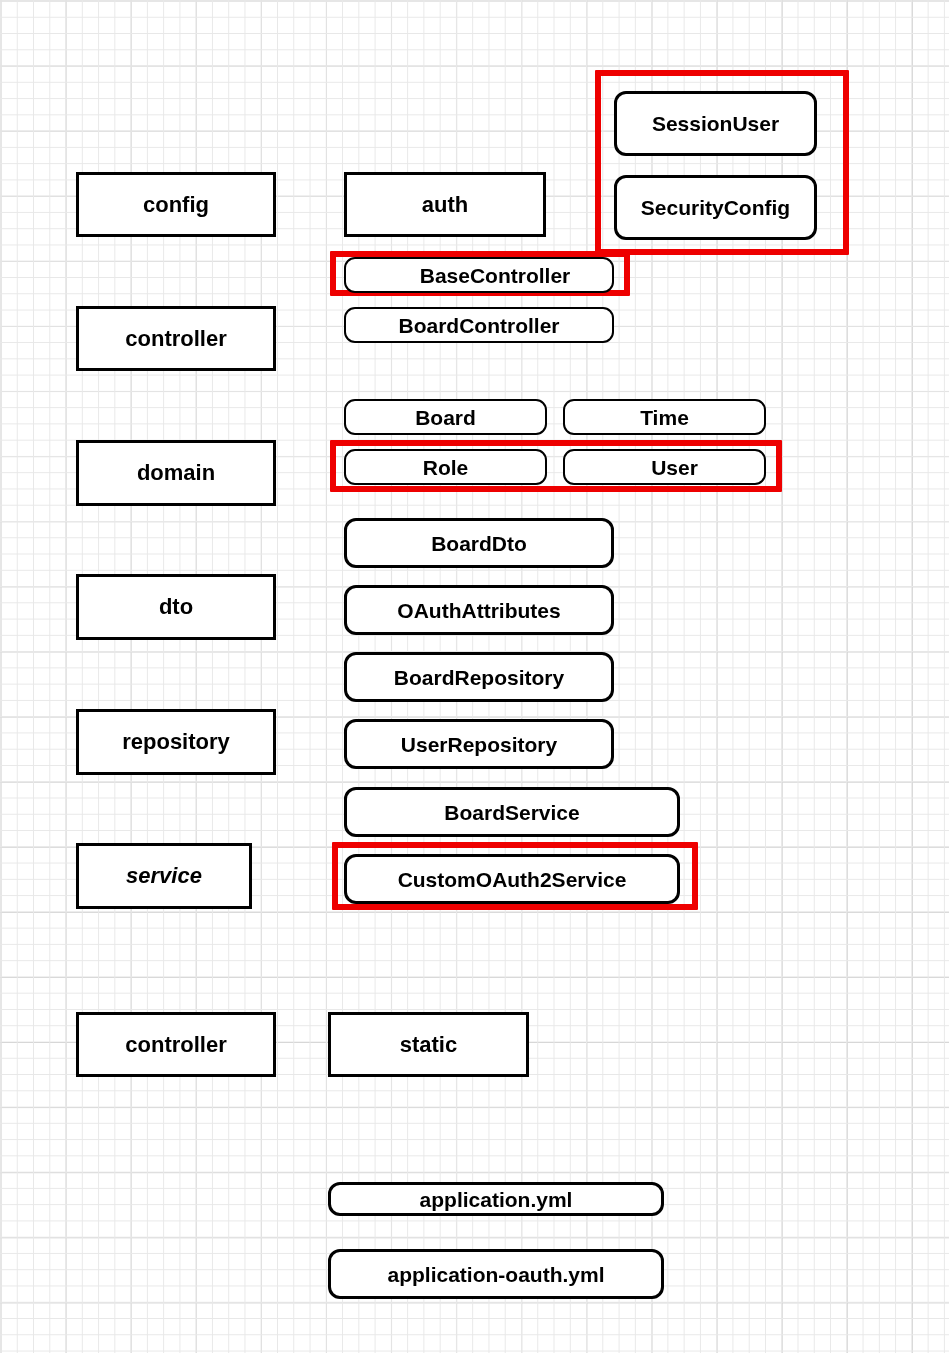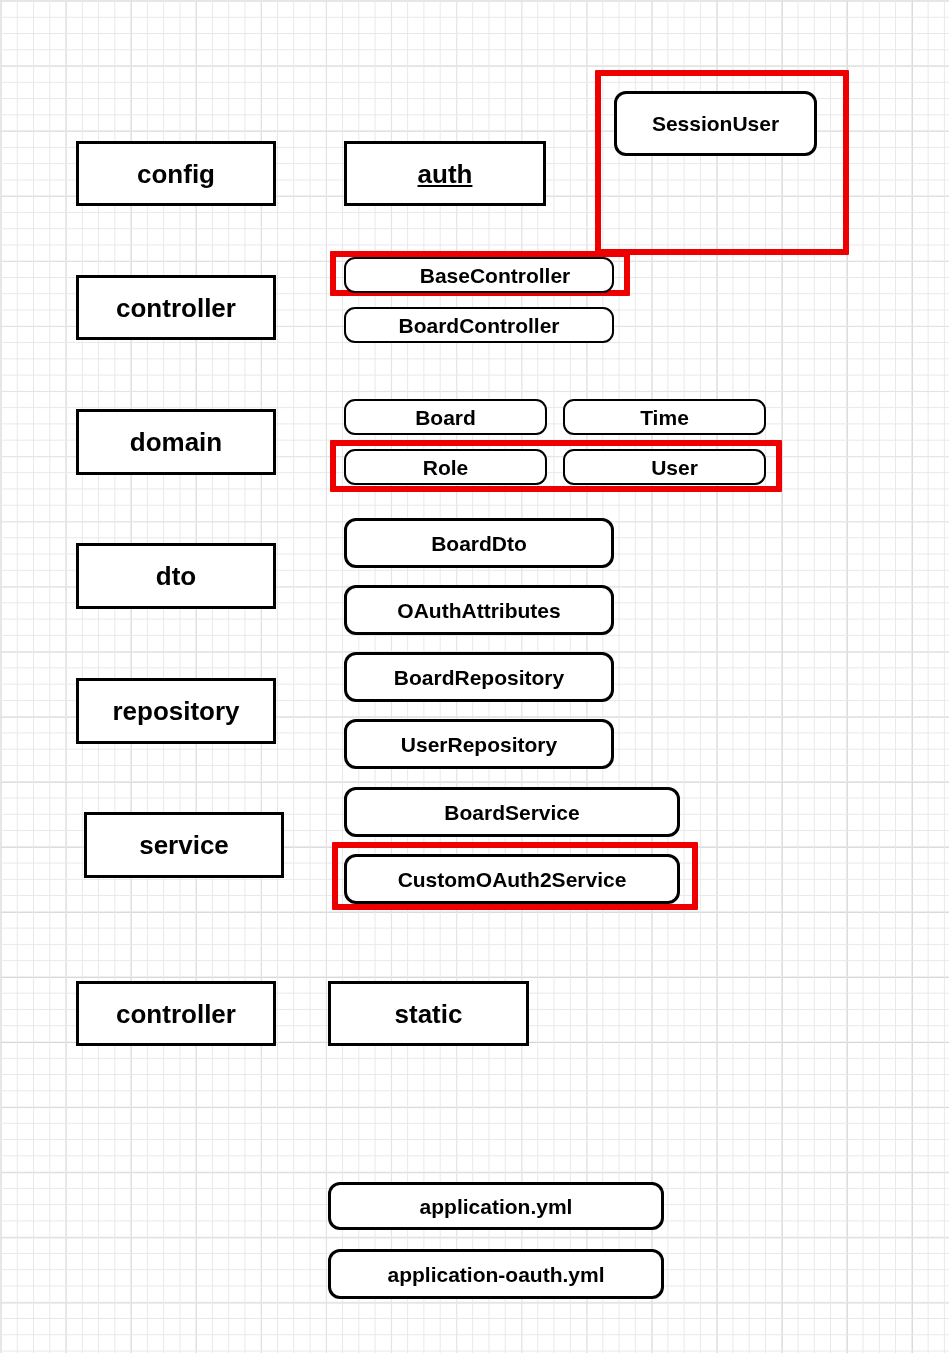--- a/index.html
+++ b/index.html
@@ -35,21 +35,22 @@
     align-items: center;
     justify-content: center;
     color: #000000;
     font-weight: bold;
     line-height: 1;
     text-align: center;
     z-index: 3;
   }
   .pkg {
     border-radius: 0;
-    font-size: 26px;
+    font-size: 22px;
+    margin-top: 31px;
   }
   .leaf {
     border-radius: 11px;
     font-size: 21px;
     border-width: 2px;
   }
   .leaf.tall {
     border-radius: 12px;
     border-width: 3px;
     text-align: center;
@@ -69,32 +70,33 @@
 <div id="canvas">
     <div class="hl" style="left: 595px; top: 70px; width: 254px; height: 185px;"></div>
     <div class="hl" style="left: 330px; top: 251px; width: 300px; height: 45px;"></div>
     <div class="hl" style="left: 330px; top: 440px; width: 452px; height: 52px;"></div>
     <div class="hl" style="left: 332px; top: 842px; width: 366px; height: 68px;"></div>
     <div class="node pkg" style="left: 76px; top: 141px; width: 200px; height: 65px;">config</div>
     <div class="node pkg" style="left: 76px; top: 275px; width: 200px; height: 65px;">controller</div>
     <div class="node pkg" style="left: 76px; top: 409px; width: 200px; height: 66px;">domain</div>
     <div class="node pkg" style="left: 76px; top: 543px; width: 200px; height: 66px;">dto</div>
     <div class="node pkg" style="left: 76px; top: 678px; width: 200px; height: 66px;">repository</div>
-    <div class="node pkg" style="left: 84px; top: 812px; width: 200px; height: 66px;">service</div>
+    <div class="node pkg" style="left: 76px; top: 812px; width: 176px; height: 66px; font-style: italic;">service</div>
     <div class="node pkg" style="left: 76px; top: 981px; width: 200px; height: 65px;">controller</div>
-    <div class="node pkg" style="left: 344px; top: 141px; width: 202px; height: 65px; text-decoration: underline;">auth</div>
+    <div class="node pkg" style="left: 344px; top: 141px; width: 202px; height: 65px;">auth</div>
     <div class="node pkg" style="left: 328px; top: 981px; width: 201px; height: 65px;">static</div>
     <div class="node leaf tall" style="left: 614px; top: 91px; width: 203px; height: 65px;">SessionUser</div>
+    <div class="node leaf tall" style="left: 614px; top: 175px; width: 203px; height: 65px;">SecurityConfig</div>
     <div class="node leaf" style="left: 344px; top: 257px; width: 270px; height: 36px; padding-left: 32px;">BaseController</div>
     <div class="node leaf" style="left: 344px; top: 307px; width: 270px; height: 36px;">BoardController</div>
     <div class="node leaf" style="left: 344px; top: 399px; width: 203px; height: 36px;">Board</div>
     <div class="node leaf" style="left: 563px; top: 399px; width: 203px; height: 36px;">Time</div>
     <div class="node leaf" style="left: 344px; top: 449px; width: 203px; height: 36px;">Role</div>
     <div class="node leaf" style="left: 563px; top: 449px; width: 203px; height: 36px; padding-left: 20px;">User</div>
     <div class="node leaf tall" style="left: 344px; top: 518px; width: 270px; height: 50px;">BoardDto</div>
     <div class="node leaf tall" style="left: 344px; top: 585px; width: 270px; height: 50px;">OAuthAttributes</div>
     <div class="node leaf tall" style="left: 344px; top: 652px; width: 270px; height: 50px;">BoardRepository</div>
     <div class="node leaf tall" style="left: 344px; top: 719px; width: 270px; height: 50px;">UserRepository</div>
     <div class="node leaf tall" style="left: 344px; top: 787px; width: 336px; height: 50px;">BoardService</div>
     <div class="node leaf tall" style="left: 344px; top: 854px; width: 336px; height: 50px;">CustomOAuth2Service</div>
-    <div class="node leaf tall" style="left: 328px; top: 1182px; width: 336px; height: 48px;">application.yml</div>
+    <div class="node leaf tall" style="left: 328px; top: 1182px; width: 336px; height: 34px;">application.yml</div>
     <div class="node leaf tall" style="left: 328px; top: 1249px; width: 336px; height: 50px;">application-oauth.yml</div>
   </div>
 
 </body></html>

